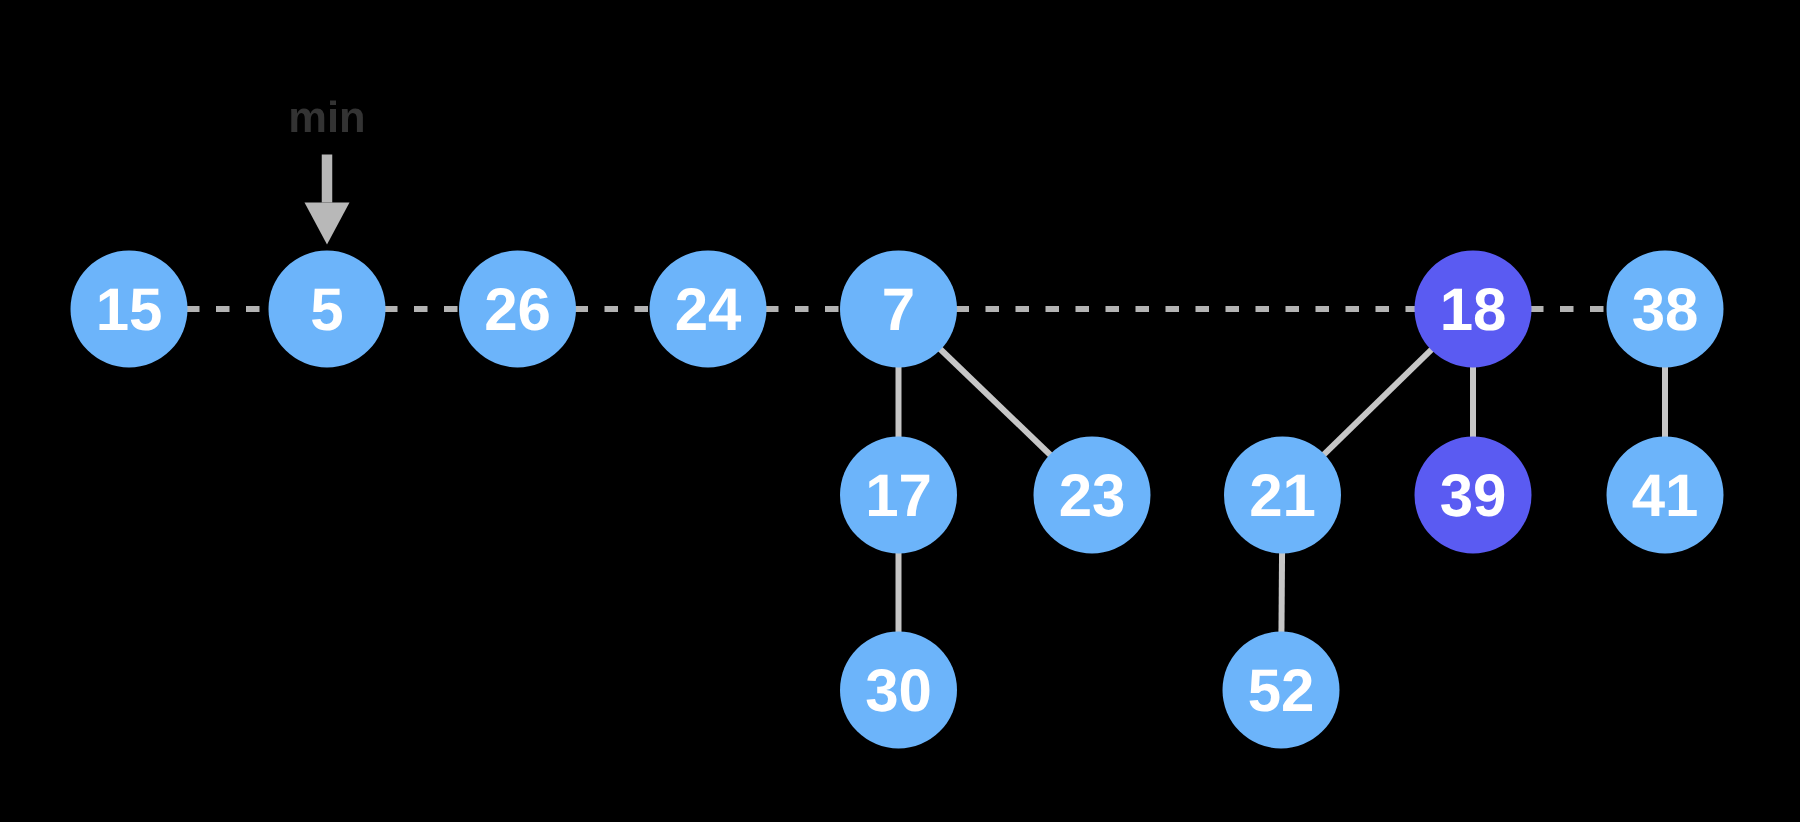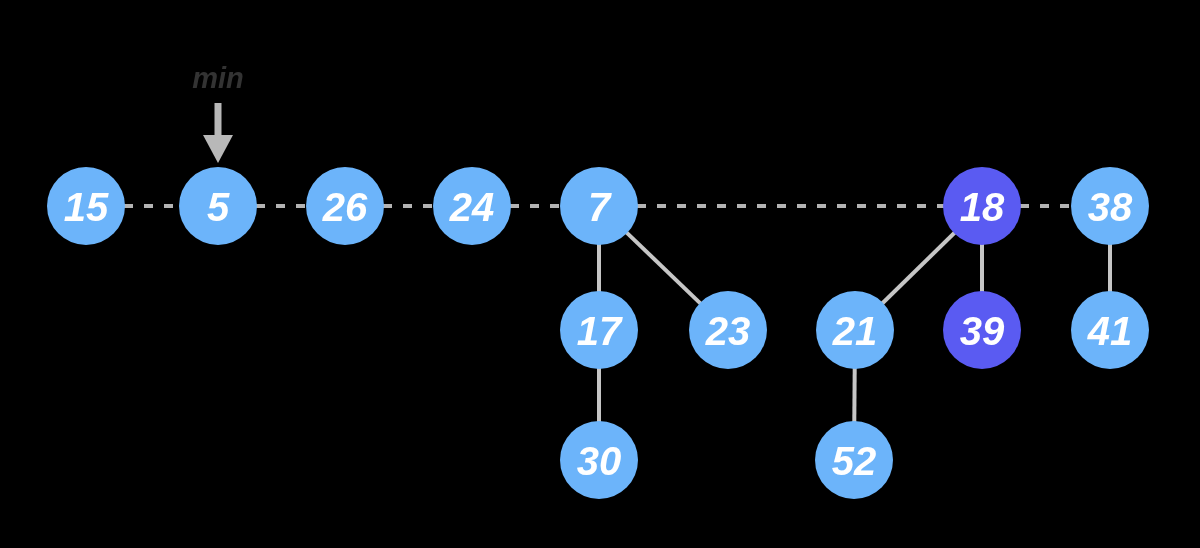--- a/index.html
+++ b/index.html
@@ -9,21 +9,20 @@
   }
   body {
     font-family: "Liberation Sans", sans-serif;
   }
   #stage {
     position: relative;
     width: 1200px;
     height: 548px;
     background: #000000;
     overflow: hidden;
-    font-style: italic;
   }
   #graph-svg {
     position: absolute;
     left: 0;
     top: 0;
     width: 1200px;
     height: 548px;
   }
   .node-circle {
     stroke: none;

